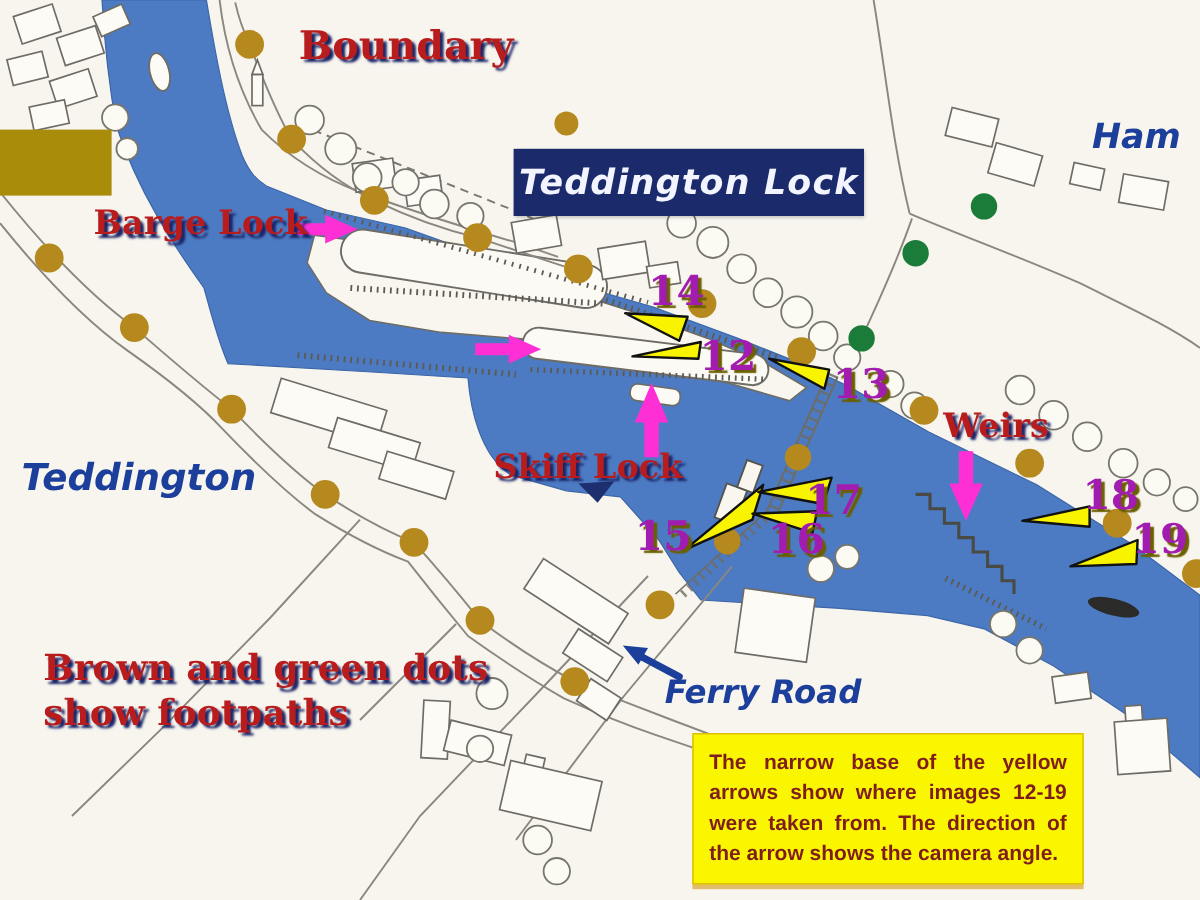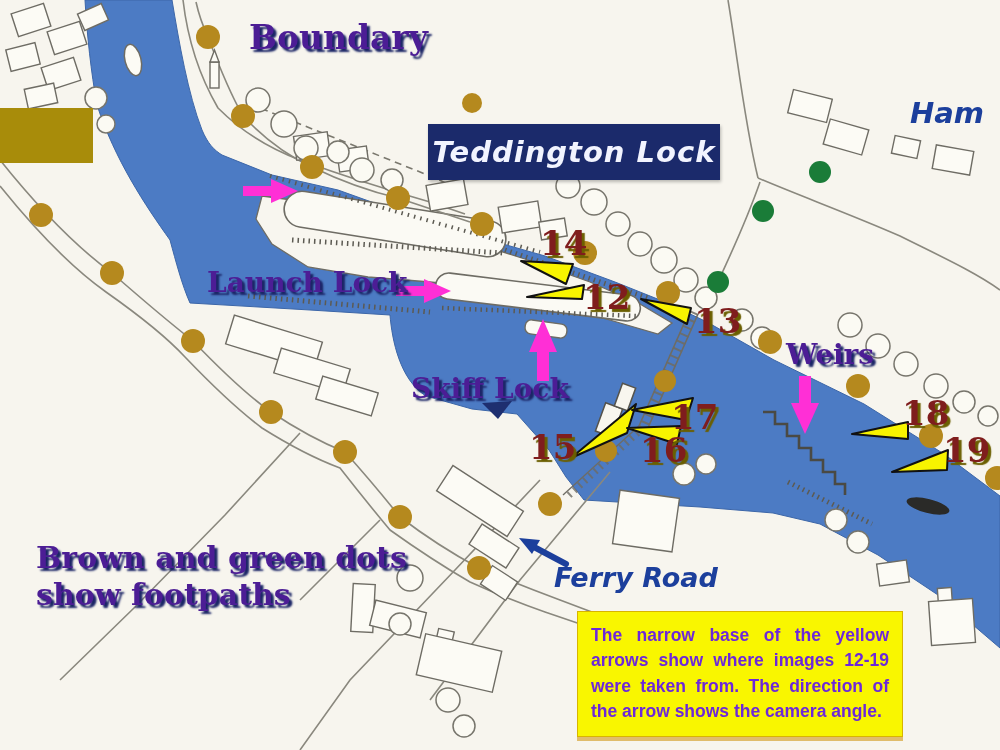--- a/index.html
+++ b/index.html
@@ -1,32 +1,32 @@
 <!DOCTYPE html>
 <html><head>
 <meta charset="utf-8">
 <style>
   html,body{margin:0;padding:0;}
   #stage{position:relative;width:1000px;height:750px;background:#f7f5ee;overflow:hidden;
          font-family:"DejaVu Sans",sans-serif;}
   #mapart{position:absolute;left:0;top:0;width:100%;height:100%;}
   .lbl{position:absolute;white-space:nowrap;pointer-events:auto;}
-  .magenta{font-family:"DejaVu Serif",serif;font-weight:bold;color:#4c1d95;
+  .magenta{font-family:"DejaVu Serif",serif;font-weight:bold;color:#b91c1c;
            text-shadow:3px 3px 2px #1b2566;letter-spacing:0px;}
   .hand{font-family:"DejaVu Sans",sans-serif;font-style:italic;font-weight:bold;color:#1c3f9c;}
-  .camnum{font-family:"DejaVu Serif",serif;font-weight:bold;font-size:34px;color:#7f1d1d;
+  .camnum{font-family:"DejaVu Serif",serif;font-weight:bold;font-size:34px;color:#a21caf;
           text-shadow:3px 3px 1px #6b5f00;line-height:1;}
   #titlebox{position:absolute;left:428px;top:124px;width:292px;height:56px;background:#1b2a6b;
             display:flex;align-items:center;justify-content:center;box-shadow:1px 2px 3px rgba(0,0,0,.25);}
   #titlebox span{font-style:italic;font-weight:bold;font-size:29px;color:#f2f4ff;letter-spacing:1px;}
   #infobox{position:absolute;left:577px;top:611px;width:326px;height:126px;box-sizing:border-box;
            background:#f9f600;border:1px solid #d8b400;box-shadow:0 4px 0 rgba(205,140,0,.55);
            padding:11px 13px;}
   #infobox p{margin:0;font-family:"Liberation Sans",sans-serif;font-size:17.5px;line-height:1.45;
-             color:#6d28d9;text-align:justify;font-weight:bold;}
+             color:#7f1d1d;text-align:justify;font-weight:bold;}
   #goldbar{position:absolute;left:0;top:108px;width:93px;height:55px;background:#a88c0a;}
 </style>
 </head>
 <body>
 
 <div id="stage">
 
 <svg id="mapart" viewBox="0 0 1000 750">
 
   <path fill="#4c7bc4" stroke="#3c66a8" stroke-width="1" d="M85,0 L172,0 C179,42 188,94 202,130 C208,144 214,150 222,155
@@ -225,26 +225,27 @@
   </g>
 </svg>
 
 <div id="goldbar"></div>
 
 <div id="titlebox">
   <span>Teddington Lock</span>
 </div>
 
 <div class="lbl magenta" style="left:249px;top:18px;font-size:33px;">Boundary</div>
-<div class="lbl magenta" style="left:207px;top:266px;font-size:28px;">Launch Lock</div>
+<div class="lbl magenta" style="left:78px;top:169px;font-size:28px;">Barge Lock</div>
 <div class="lbl magenta" style="left:411px;top:372px;font-size:28px;">Skiff Lock</div>
 <div class="lbl magenta" style="left:786px;top:338px;font-size:28px;">Weirs</div>
 <div class="lbl magenta" style="left:36px;top:540px;font-size:30px;">Brown and green dots</div>
 <div class="lbl magenta" style="left:36px;top:577px;font-size:30px;">show footpaths</div>
 
+<div class="lbl hand" style="left:18px;top:380px;font-size:31px;">Teddington</div>
 <div class="lbl hand" style="left:910px;top:96px;font-size:29px;">Ham</div>
 <div class="lbl hand" style="left:554px;top:562px;font-size:27px;">Ferry Road</div>
 
 <div class="lbl camnum" style="left:583px;top:280px;">12</div>
 <div class="lbl camnum" style="left:694px;top:304px;">13</div>
 <div class="lbl camnum" style="left:540px;top:226px;">14</div>
 <div class="lbl camnum" style="left:529px;top:430px;">15</div>
 <div class="lbl camnum" style="left:640px;top:433px;">16</div>
 <div class="lbl camnum" style="left:671px;top:400px;">17</div>
 <div class="lbl camnum" style="left:902px;top:396px;">18</div>

